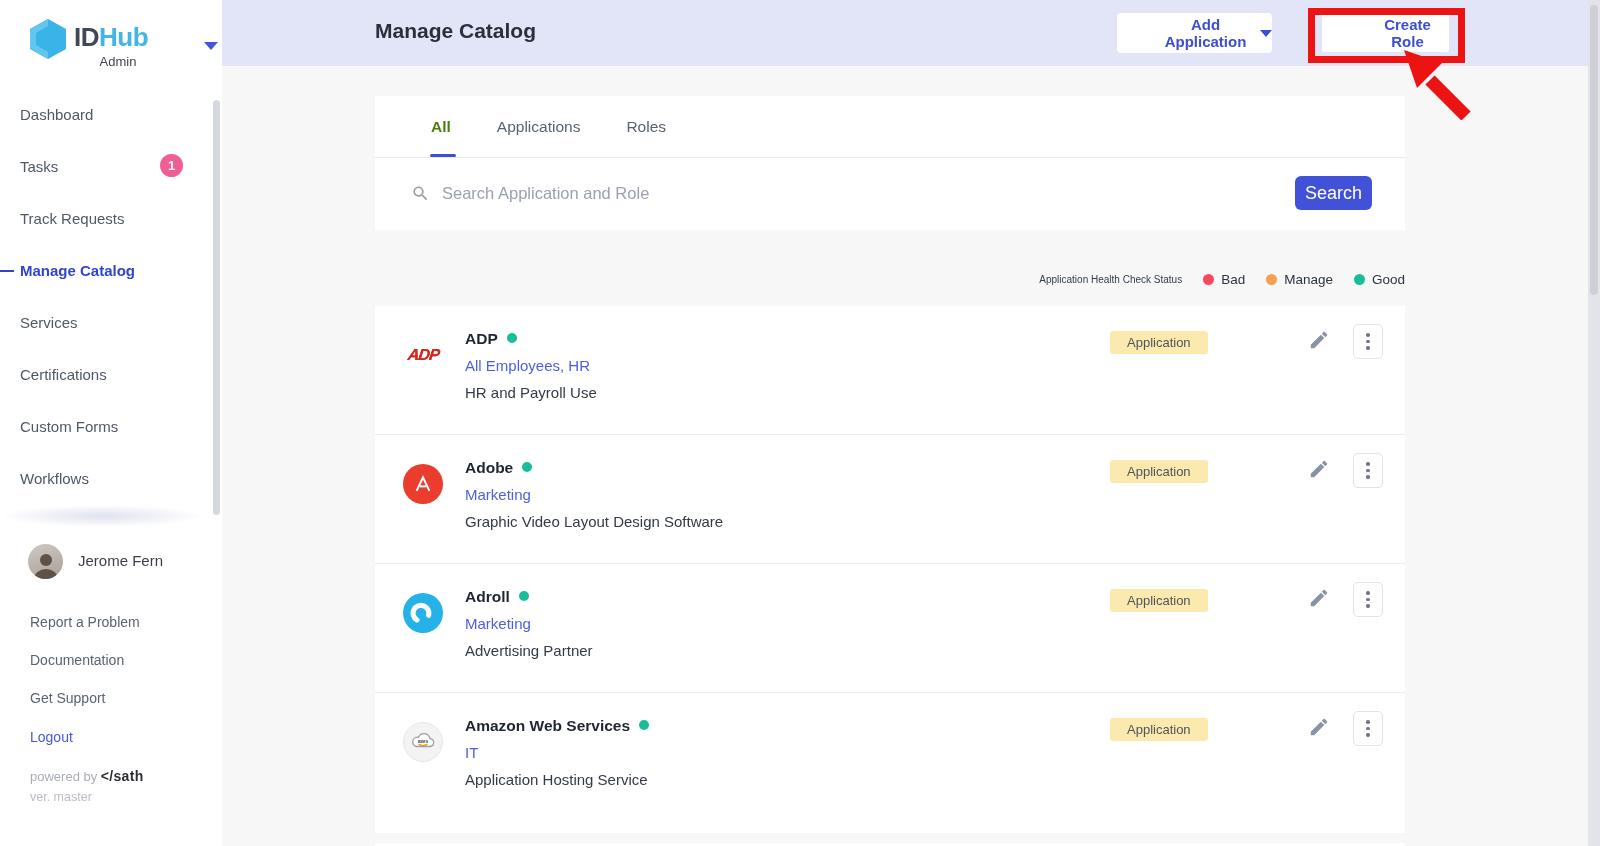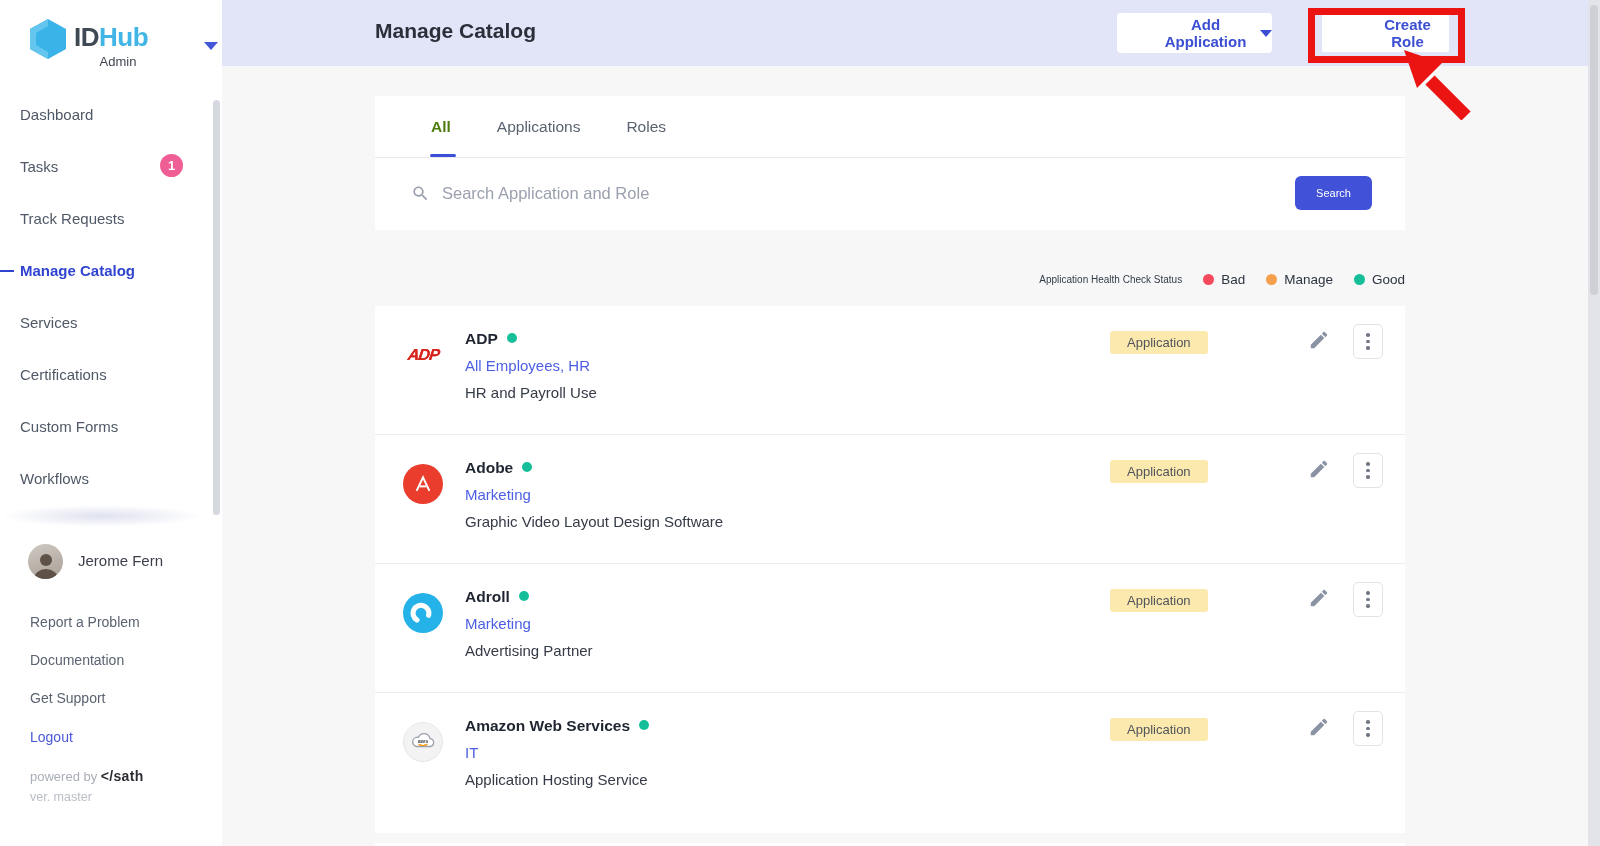--- a/index.html
+++ b/index.html
@@ -65,21 +65,21 @@
   #card-top { top:96px; height:134px; }
   .tabs-row { position:relative; height:62px; border-bottom:1px solid #e9e9ed; display:flex; align-items:center; padding-left:56px; gap:46px; }
   .tab { font-size:15.5px; color:#596270; cursor:pointer; }
   .tab.active { color:#4d7c0f; font-weight:700; }
   .tab-underline { position:absolute; left:55px; bottom:0; width:26px; height:3px; background:#3b4fd8; border-radius:2px; }
   .search-row { position:relative; height:71px; display:flex; align-items:center; padding-left:36px; }
   .search-row svg { flex:0 0 auto; }
   #search-input { border:none; outline:none; flex:1; margin-left:12px; font-size:16.5px; color:#1d4ed8; font-family:inherit; background:transparent; }
   #search-input::placeholder { color:#9aa0ae; }
   #btn-search { position:absolute; right:33px; top:18px; width:77px; height:34px; background:#4252d8; color:#fff;
-    border:none; border-radius:6px; font-size:11px; font-family:inherit; cursor:pointer; }
+    border:none; border-radius:6px; font-size:18px; font-family:inherit; cursor:pointer; }
 
   
   #legend { left:375px; top:264px; width:1030px; height:30px; display:flex; align-items:center; justify-content:flex-end; gap:21px; }
   .legend-title { font-size:10px; color:#333c49; }
   .legend-item { display:flex; align-items:center; gap:7px; font-size:13.5px; color:#2c3440; }
   .legend-dot { width:11px; height:11px; border-radius:50%; }
 
   
   #card-rows { top:306px; height:527px; }
   .row { position:relative; height:129px; border-bottom:1px solid #ececee; }

